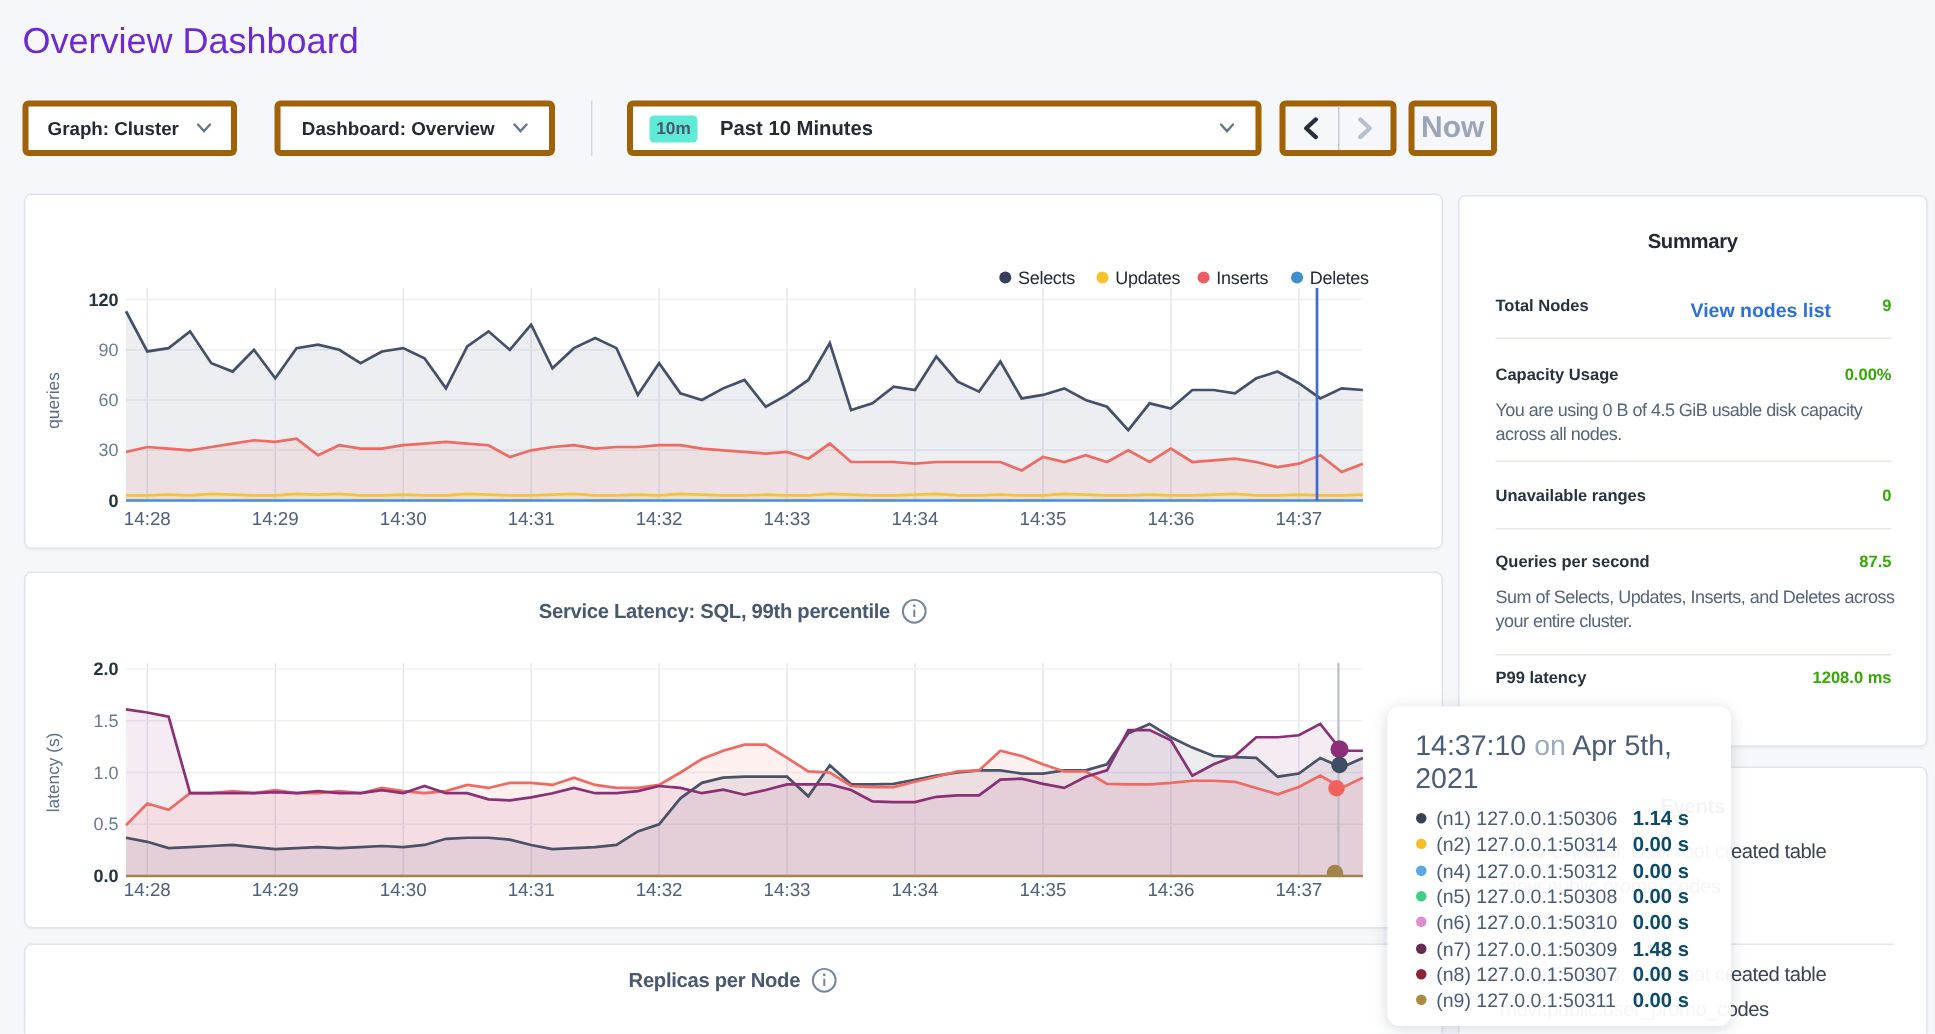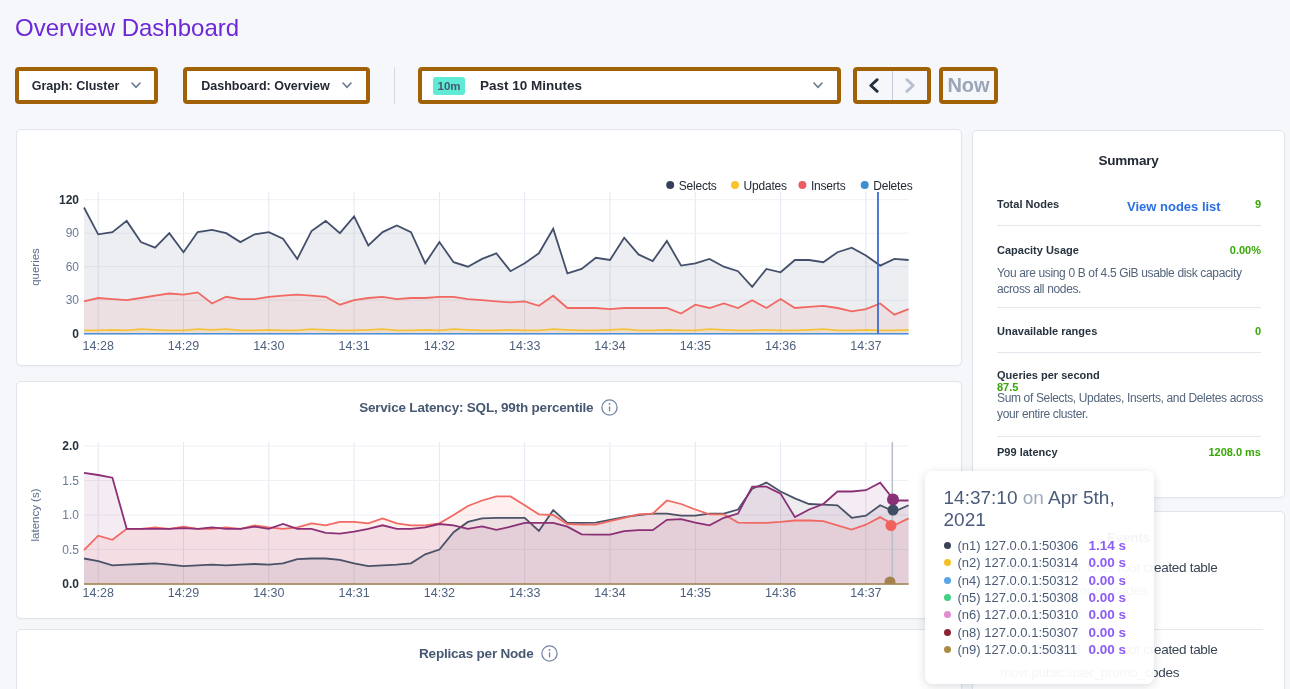--- a/index.html
+++ b/index.html
@@ -13,21 +13,21 @@
   color:#242a35; }
 .sumrow { position:absolute; left:997px; width:264px; display:flex;
   justify-content:space-between; font-size:11px; font-weight:bold; color:#26323e; }
 .green { color:#37a806; }
 .sdesc { position:absolute; left:997px; font-size:12px; letter-spacing:-0.35px; color:#54657c;
   line-height:15.8px; white-space:nowrap; }
 .sdiv { position:absolute; left:997px; width:264px; border-top:1px solid #e4e8ee; }
 .trow { display:flex; align-items:center; height:17.3px; }
 .tdot { width:7px; height:7px; border-radius:50%; margin-left:18.5px; flex:none; }
 .tlabel { margin-left:7px; font-size:13px; color:#4a5c79; }
-.tval { margin-left:auto; margin-right:28px; font-size:13.5px; font-weight:bold; color:#8b5cf6; }
+.tval { margin-left:auto; margin-right:28px; font-size:13.5px; font-weight:bold; color:#0c4a6e; }
 </style></head>
 <body>
 <div class="abs" style="left:15px;top:14px;font-size:24px;color:#6d28d9;">Overview Dashboard</div>
 
 <div class="btn" style="left:15px;width:143px;justify-content:center;">Graph:&nbsp;Cluster<span style="margin-left:12px;display:flex;">
       <svg width="10" height="7" viewBox="0 0 10 7">
         <path d="M1 1 L5 5.4 L9 1" fill="none" stroke="#69788c" stroke-width="1.6" stroke-linecap="round"></path>
       </svg>
     </span></div>
 <div class="btn" style="left:183px;width:187px;justify-content:center;">Dashboard:&nbsp;Overview<span style="margin-left:12px;display:flex;">
@@ -188,21 +188,21 @@
     <span>Capacity Usage</span>
     <span class="green">0.00%</span>
   </div>
 <div class="sdesc" style="top:266px;">You are using 0 B of 4.5 GiB usable disk capacity<br>across all nodes.</div>
 <div class="sdiv" style="top:307px;"></div>
 <div class="sumrow" style="top:325px;">
     <span>Unavailable ranges</span>
     <span class="green">0</span>
   </div>
 <div class="sdiv" style="top:352px;"></div>
-<div class="sumrow" style="top:369px;flex-direction:column;">
+<div class="sumrow" style="top:369px;">
     <span>Queries per second</span>
     <span class="green">87.5</span>
   </div>
 <div class="sdesc" style="top:391px;">Sum of Selects, Updates, Inserts, and Deletes across<br>your entire cluster.</div>
 <div class="sdiv" style="top:436px;"></div>
 <div class="sumrow" style="top:446px;">
     <span>P99 latency</span>
     <span class="green">1208.0 ms</span>
   </div>
 
@@ -235,20 +235,25 @@
       <span class="tdot" style="background:#3ed184"></span>
       <span class="tlabel">(n5) 127.0.0.1:50308</span>
       <span class="tval">0.00&nbsp;s</span>
     </div>
     <div class="trow">
       <span class="tdot" style="background:#e08cd0"></span>
       <span class="tlabel">(n6) 127.0.0.1:50310</span>
       <span class="tval">0.00&nbsp;s</span>
     </div>
     <div class="trow">
+      <span class="tdot" style="background:#642b50"></span>
+      <span class="tlabel">(n7) 127.0.0.1:50309</span>
+      <span class="tval">1.48&nbsp;s</span>
+    </div>
+    <div class="trow">
       <span class="tdot" style="background:#8c2332"></span>
       <span class="tlabel">(n8) 127.0.0.1:50307</span>
       <span class="tval">0.00&nbsp;s</span>
     </div>
     <div class="trow">
       <span class="tdot" style="background:#ab8b44"></span>
       <span class="tlabel">(n9) 127.0.0.1:50311</span>
       <span class="tval">0.00&nbsp;s</span>
     </div>
 </div>

